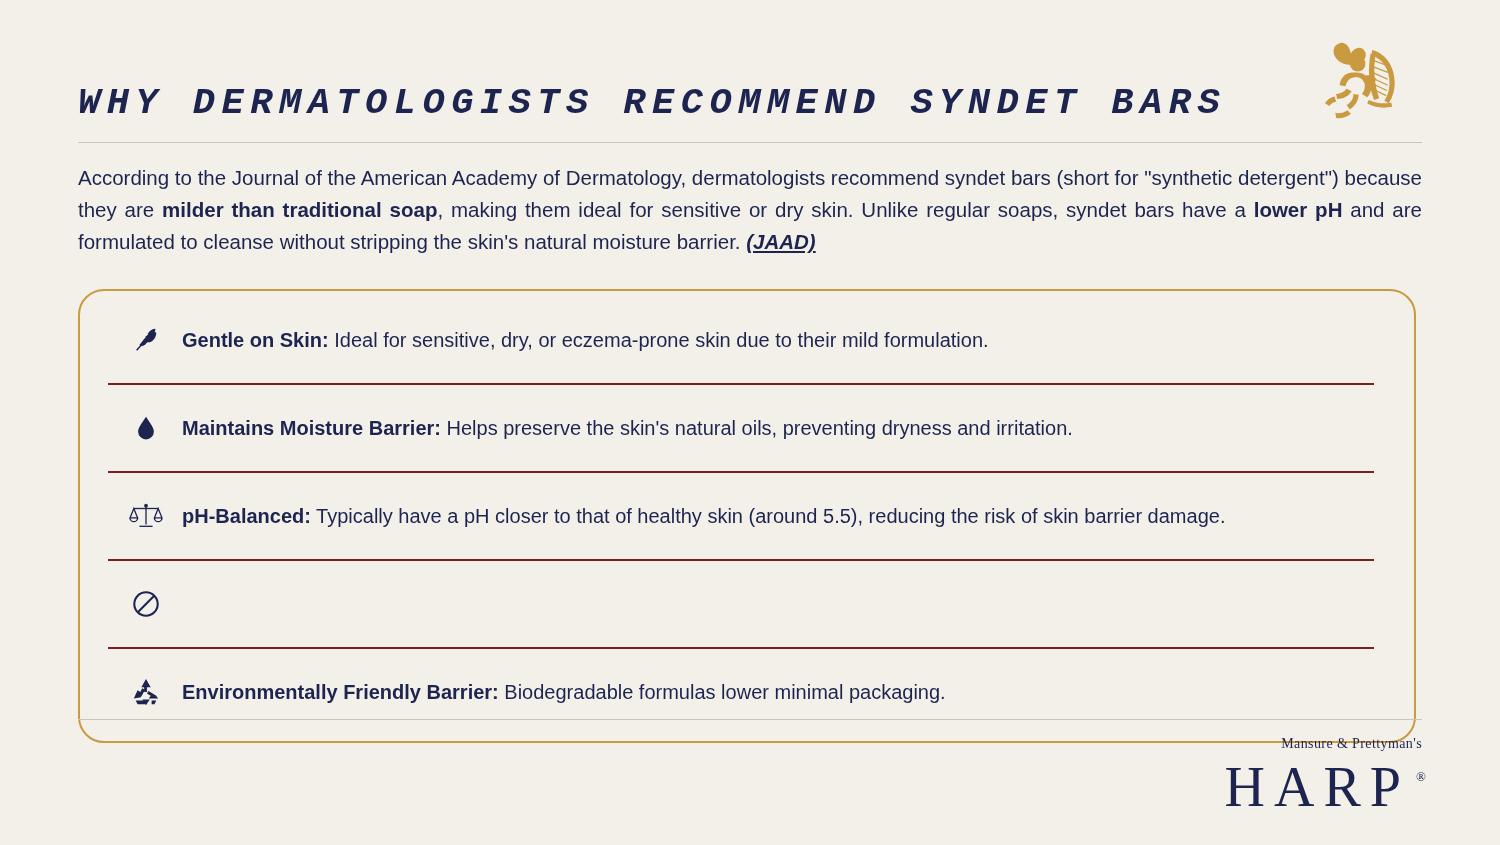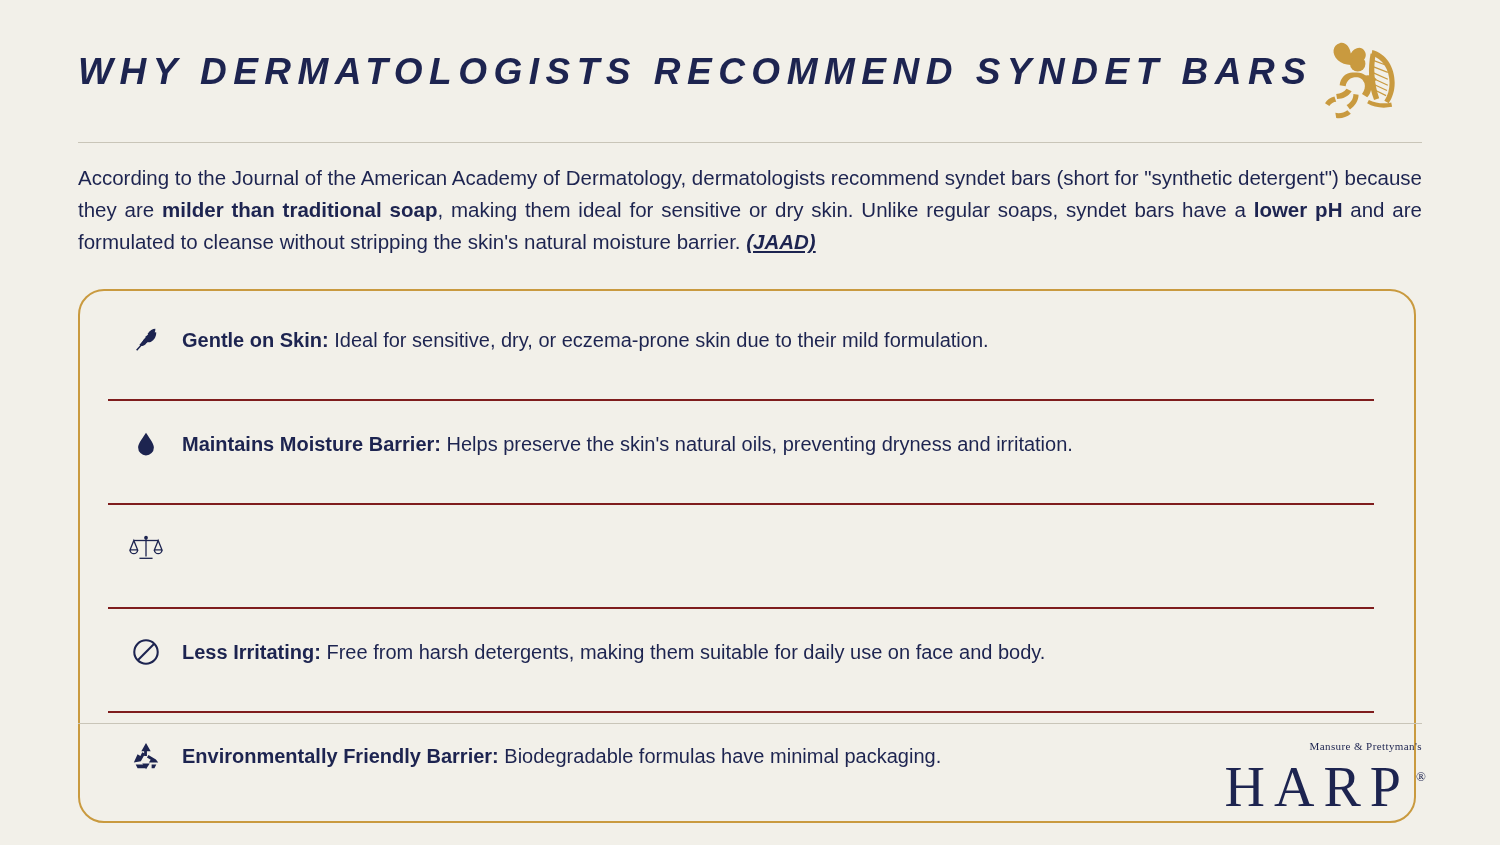--- a/index.html
+++ b/index.html
@@ -18,24 +18,25 @@
     position: relative;
     width: 1500px;
     height: 845px;
     box-sizing: border-box;
     padding: 0 78px;
   }
 
   
   .header {
     display: flex;
-    align-items: flex-start;
+    align-items: flex-end;
     justify-content: space-between;
     padding-top: 52px;
     padding-bottom: 18px;
+    font-family: Liberation Mono, monospace;
   }
   .title {
     font-size: 37px;
     font-weight: 700;
     font-style: italic;
     letter-spacing: 6.5px;
     color: #1d2450;
     white-space: nowrap;
     margin: 0;
     line-height: 1.1;
@@ -77,21 +78,21 @@
     border: 2px solid #c99a3f;
     border-radius: 26px;
     padding: 6px 40px 6px 28px;
     box-sizing: border-box;
     width: 1338px;
   }
   .row {
     display: flex;
     align-items: center;
     min-height: 86px;
-    padding: 0 0 16px 6px;
+    padding: 0 0 0 6px;
   }
   .row + .row {
     border-top: 2px solid #7f1d1d;
   }
   .row-icon {
     flex: 0 0 64px;
     display: flex;
     align-items: center;
     justify-content: center;
     margin-right: 4px;
@@ -117,21 +118,21 @@
     background: #c9c5b8;
     width: 100%;
   }
   .brand {
     display: flex;
     flex-direction: column;
     align-items: flex-end;
     margin-top: 16px;
   }
   .brand-sub {
-    font-size: 11px;
+    font-size: 14px;
     letter-spacing: 0.4px;
     color: #1d2450;
     font-family: "Liberation Serif", serif;
   }
   .brand-main {
     position: relative;
     font-family: "Liberation Serif", serif;
     font-size: 56px;
     letter-spacing: 9px;
     line-height: 1.05;
@@ -220,46 +221,46 @@
             <path d="M5 8 h26"></path>
             <path d="M11 27 h14"></path>
             <path d="M5 8 L1 18 h8 z" fill="none"></path>
             <path d="M31 8 L27 18 h8 z" fill="none"></path>
             <path d="M1 18 a4 4 0 0 0 8 0"></path>
             <path d="M27 18 a4 4 0 0 0 8 0"></path>
           </g>
           <circle cx="18" cy="5" r="2" fill="#1d2450"></circle>
         </svg>
       </span>
+      <span class="row-text"><b>pH-Balanced:</b><span> Typically have a pH closer to that of healthy skin (around 5.5), reducing the risk of skin barrier damage.</span></span>
     </div>
 
     <div class="row">
       <span class="row-icon">
         <svg viewBox="0 0 32 32" width="30" height="30" aria-hidden="true">
           <circle cx="16" cy="16" r="12.5" stroke="#1d2450" stroke-width="2.2" fill="none"></circle>
           <path d="M7.5 24.5 L24.5 7.5" stroke="#1d2450" stroke-width="2.2" fill="none"></path>
         </svg>
       </span>
-      <span class="row-text"><b>Less Irritating:</b><span> Free from harsh detergents, making them suitable for daily use on face and body.</span></span>
     </div>
 
     <div class="row">
       <span class="row-icon">
         <svg viewBox="0 0 32 32" width="30" height="30" aria-hidden="true">
           <g fill="#1d2450">
             <path d="M16 2 l5 9 l-4 0 l0 5 l-3 0 l0 -5 l-3 0 z"></path>
             <path d="M3 23 l4 -9 l3 2 l2 -4 l3 1.6 l-4.5 8 z"></path>
             <path d="M29 23 l-10 0 l2 -3 l-4 -2.4 l1.6 -2.8 l8 4.8 z"></path>
             <path d="M5 25 l10 0 l0 4 l-8 0 z"></path>
             <path d="M27 25 l-5 0 l0 4 l3 0 z"></path>
             <path d="M12 24 l8 0 l-4 6 z"></path>
           </g>
         </svg>
       </span>
-      <span class="row-text"><b>Environmentally Friendly Barrier:</b><span> Biodegradable formulas have minimal packaging.</span></span>
+      <span class="row-text"><b>Environmentally Friendly Barrier:</b><span> Biodegradable formulas lower minimal packaging.</span></span>
     </div>
 
   </div>
 
   <div class="footer">
     <div class="footer-rule"></div>
     <div class="brand">
       <div class="brand-sub">Mansure &amp; Prettyman's</div>
       <div class="brand-main">
         <span>HARP</span><span class="brand-reg">®</span>

